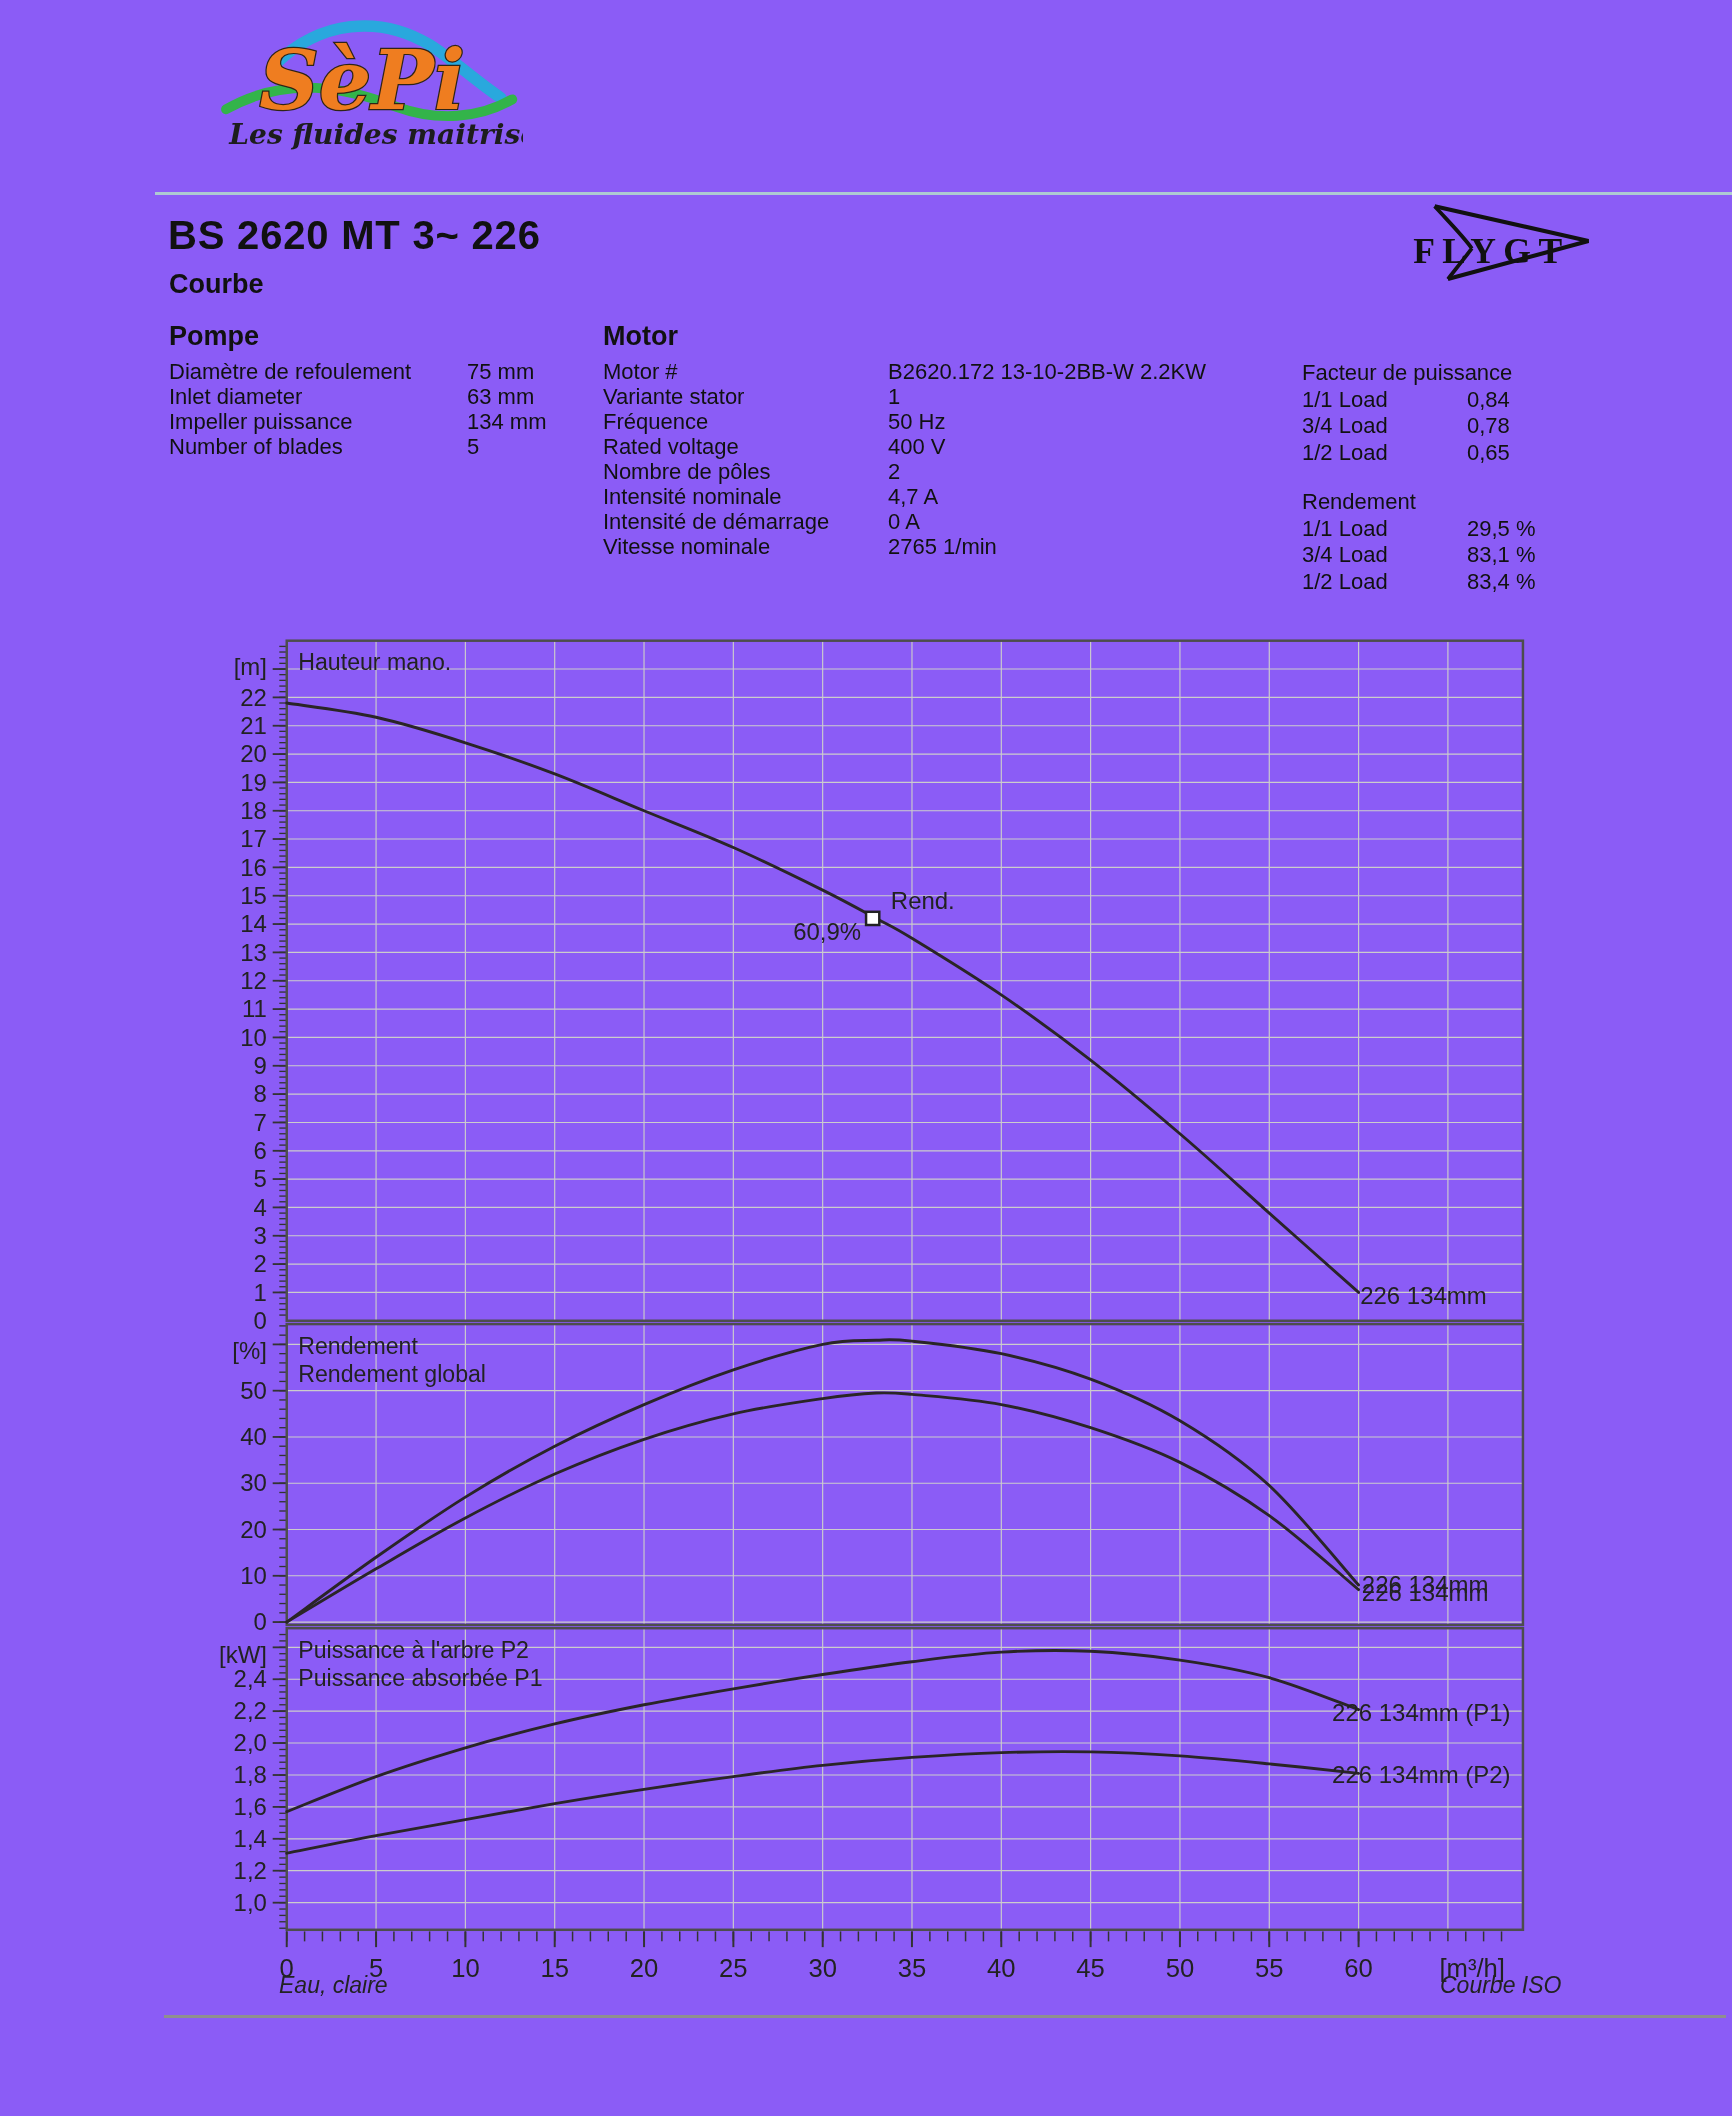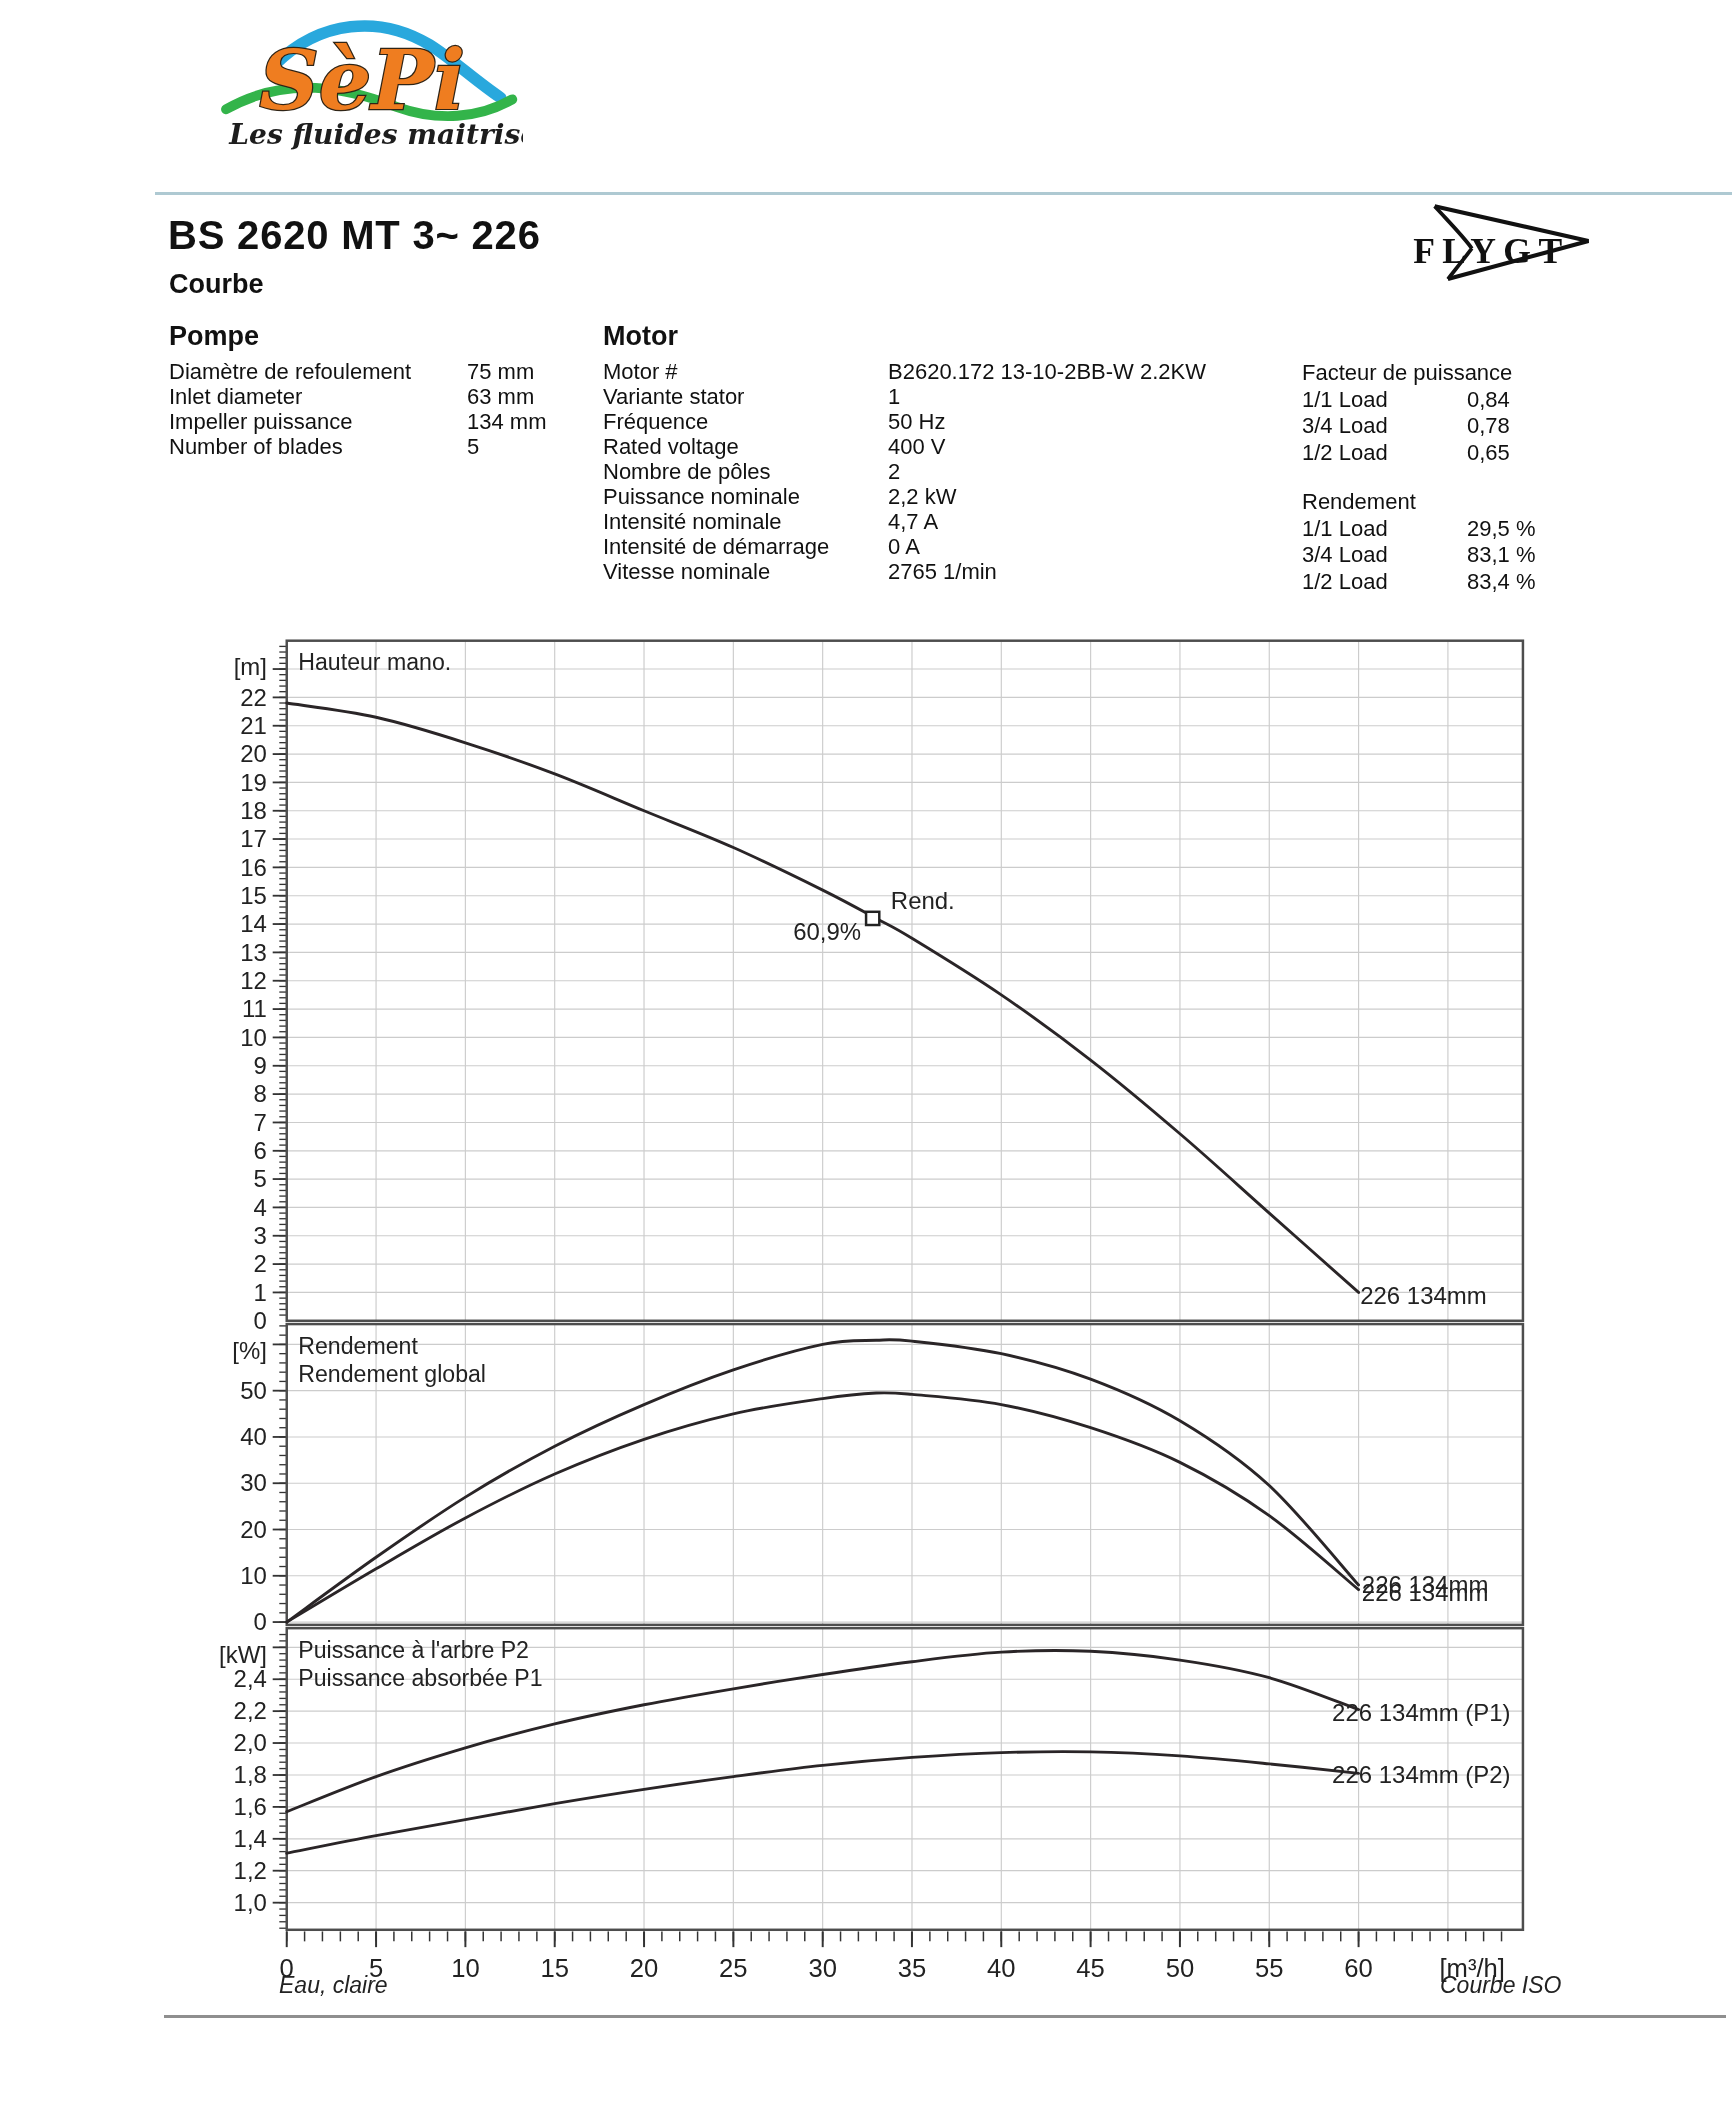--- a/index.html
+++ b/index.html
@@ -1,16 +1,16 @@
 <!DOCTYPE html>
 <html style="font-size:13.2px"><head>
 <meta charset="utf-8">
 <style>
   html,body{margin:0;padding:0;background:#e8e8e8;}
-  .page{position:relative;width:1732px;height:2116px;background:#ffffff;
+  .page{position:relative;width:1732px;height:2116px;background:#8b5cf6;
         font-family:"Liberation Sans",sans-serif;color:#1a1a1a;overflow:hidden;}
   .abs{position:absolute;}
   .sep-top{position:absolute;left:155px;top:192px;width:1578px;height:2.5px;background:#aec9d2;}
   .sep-bottom{position:absolute;left:164px;top:2015px;width:1562px;height:2.5px;background:#8f8f8f;}
   .doc-title{position:absolute;left:168px;top:213px;font-size:40px;font-weight:bold;letter-spacing:0.8px;color:#111;}
   .doc-subtitle{position:absolute;left:169px;top:269px;font-size:27px;font-weight:bold;color:#111;}
   .sec-title{position:absolute;font-size:27px;font-weight:bold;color:#111;}
   .info-col{position:absolute;font-size:22px;line-height:25px;color:#111;}
   .irow{display:flex;}
   .col-pompe .lbl{width:298px;}
@@ -81,24 +81,20 @@
       <span class="lbl">Fréquence</span>
       <span class="val">50 Hz</span>
       </div>
     <div class="irow">
       <span class="lbl">Rated voltage</span>
       <span class="val">400 V</span>
       </div>
     <div class="irow">
       <span class="lbl">Nombre de pôles</span>
       <span class="val">2</span>
-      </div>
-    <div class="irow">
-      <span class="lbl">Puissance nominale</span>
-      <span class="val">2,2 kW</span>
       </div>
     <div class="irow">
       <span class="lbl">Intensité nominale</span>
       <span class="val">4,7 A</span>
       </div>
     <div class="irow">
       <span class="lbl">Intensité de démarrage</span>
       <span class="val">0 A</span>
       </div>
     <div class="irow">

